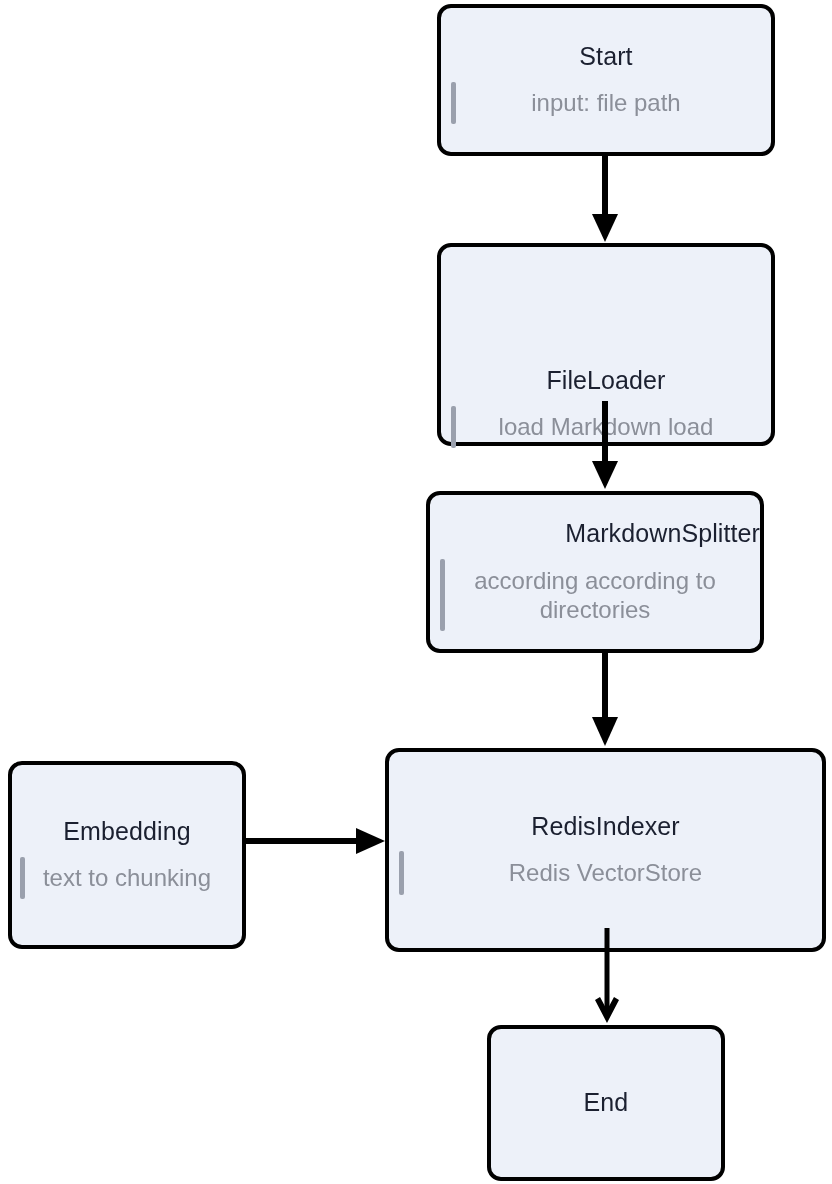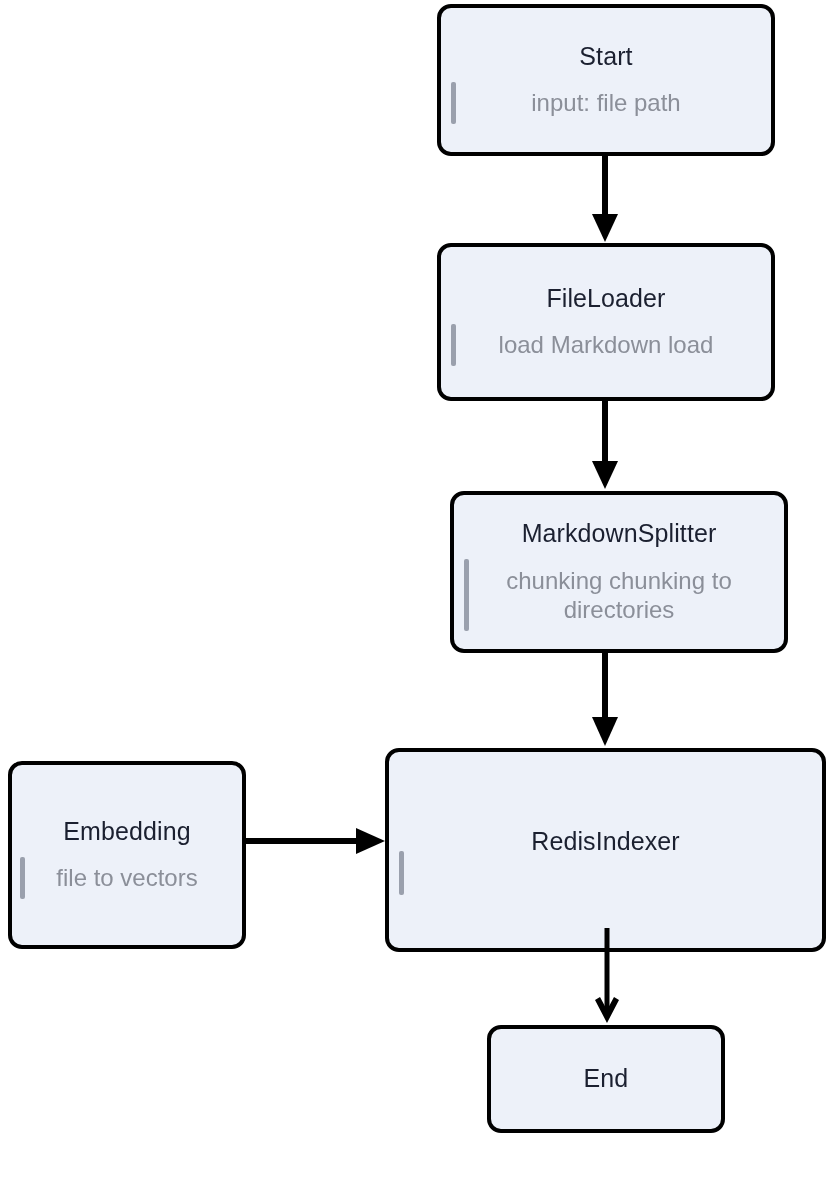--- a/index.html
+++ b/index.html
@@ -89,76 +89,77 @@
     </div>
   </div>
 
   <div class="arrow" style="left:590px; top:156px; width:30px; height:88px;">
     <svg width="30" height="88" viewBox="0 0 30 88">
       <line x1="15" y1="0" x2="15" y2="66" stroke="#000000" stroke-width="6"></line>
       <polygon points="15,86 2,58 28,58" fill="#000000"></polygon>
     </svg>
   </div>
 
-  <div class="node" style="left:437px; top:243px; width:338px; height:158px;">
+  <div class="node" style="left:437px; top:243px; width:338px; height:203px;justify-content:flex-end;">
     <div class="node-title">FileLoader</div>
     <div class="node-sub-wrap">
       <span class="sub-marker" style="height:42px;"></span>
       <span class="node-sub">load Markdown load</span>
     </div>
   </div>
 
   <div class="arrow" style="left:590px; top:401px; width:30px; height:90px;">
     <svg width="30" height="90" viewBox="0 0 30 90">
       <line x1="15" y1="0" x2="15" y2="68" stroke="#000000" stroke-width="6"></line>
       <polygon points="15,88 2,60 28,60" fill="#000000"></polygon>
     </svg>
   </div>
 
-  <div class="node" style="left:450px; top:491px; width:338px; height:162px;">
+  <div class="node" style="left:426px; top:491px; width:338px; height:162px;align-items:flex-end;">
     <div class="node-title">MarkdownSplitter</div>
     <div class="node-sub-wrap">
       <span class="sub-marker" style="height:72px;"></span>
-      <span class="node-sub" style="max-width:286px;">chunking chunking to directories</span>
+      <span class="node-sub" style="max-width:286px;">according according to directories</span>
     </div>
   </div>
 
   <div class="arrow" style="left:590px; top:653px; width:30px; height:95px;">
     <svg width="30" height="95" viewBox="0 0 30 95">
       <line x1="15" y1="0" x2="15" y2="72" stroke="#000000" stroke-width="6"></line>
       <polygon points="15,93 2,64 28,64" fill="#000000"></polygon>
     </svg>
   </div>
 
   <div class="node" style="left:8px; top:761px; width:238px; height:188px;">
     <div class="node-title">Embedding</div>
     <div class="node-sub-wrap">
       <span class="sub-marker" style="height:42px; left:8px;"></span>
-      <span class="node-sub">file to vectors</span>
+      <span class="node-sub">text to chunking</span>
     </div>
   </div>
 
   <div class="arrow" style="left:246px; top:826px; width:142px; height:30px;">
     <svg width="142" height="30" viewBox="0 0 142 30">
       <line x1="0" y1="15" x2="116" y2="15" stroke="#000000" stroke-width="6"></line>
       <polygon points="139,15 110,2 110,28" fill="#000000"></polygon>
     </svg>
   </div>
 
   <div class="node" style="left:385px; top:748px; width:441px; height:204px;">
     <div class="node-title">RedisIndexer</div>
     <div class="node-sub-wrap">
       <span class="sub-marker" style="height:44px; left:10px;"></span>
+      <span class="node-sub">Redis VectorStore</span>
     </div>
   </div>
 
   <div class="arrow" style="left:592px; top:928px; width:30px; height:97px;">
     <svg width="30" height="97" viewBox="0 0 30 97">
       <line x1="15" y1="0" x2="15" y2="88" stroke="#000000" stroke-width="5"></line>
       <polygon points="15,95 3,72 8,69 15,82 22,69 27,72" fill="#000000"></polygon>
     </svg>
   </div>
 
-  <div class="node no-sub" style="left:487px; top:1025px; width:238px; height:108px;">
+  <div class="node no-sub" style="left:487px; top:1025px; width:238px; height:156px;">
     <div class="node-title">End</div>
   </div>
 
 </div>
 
 </body></html>

